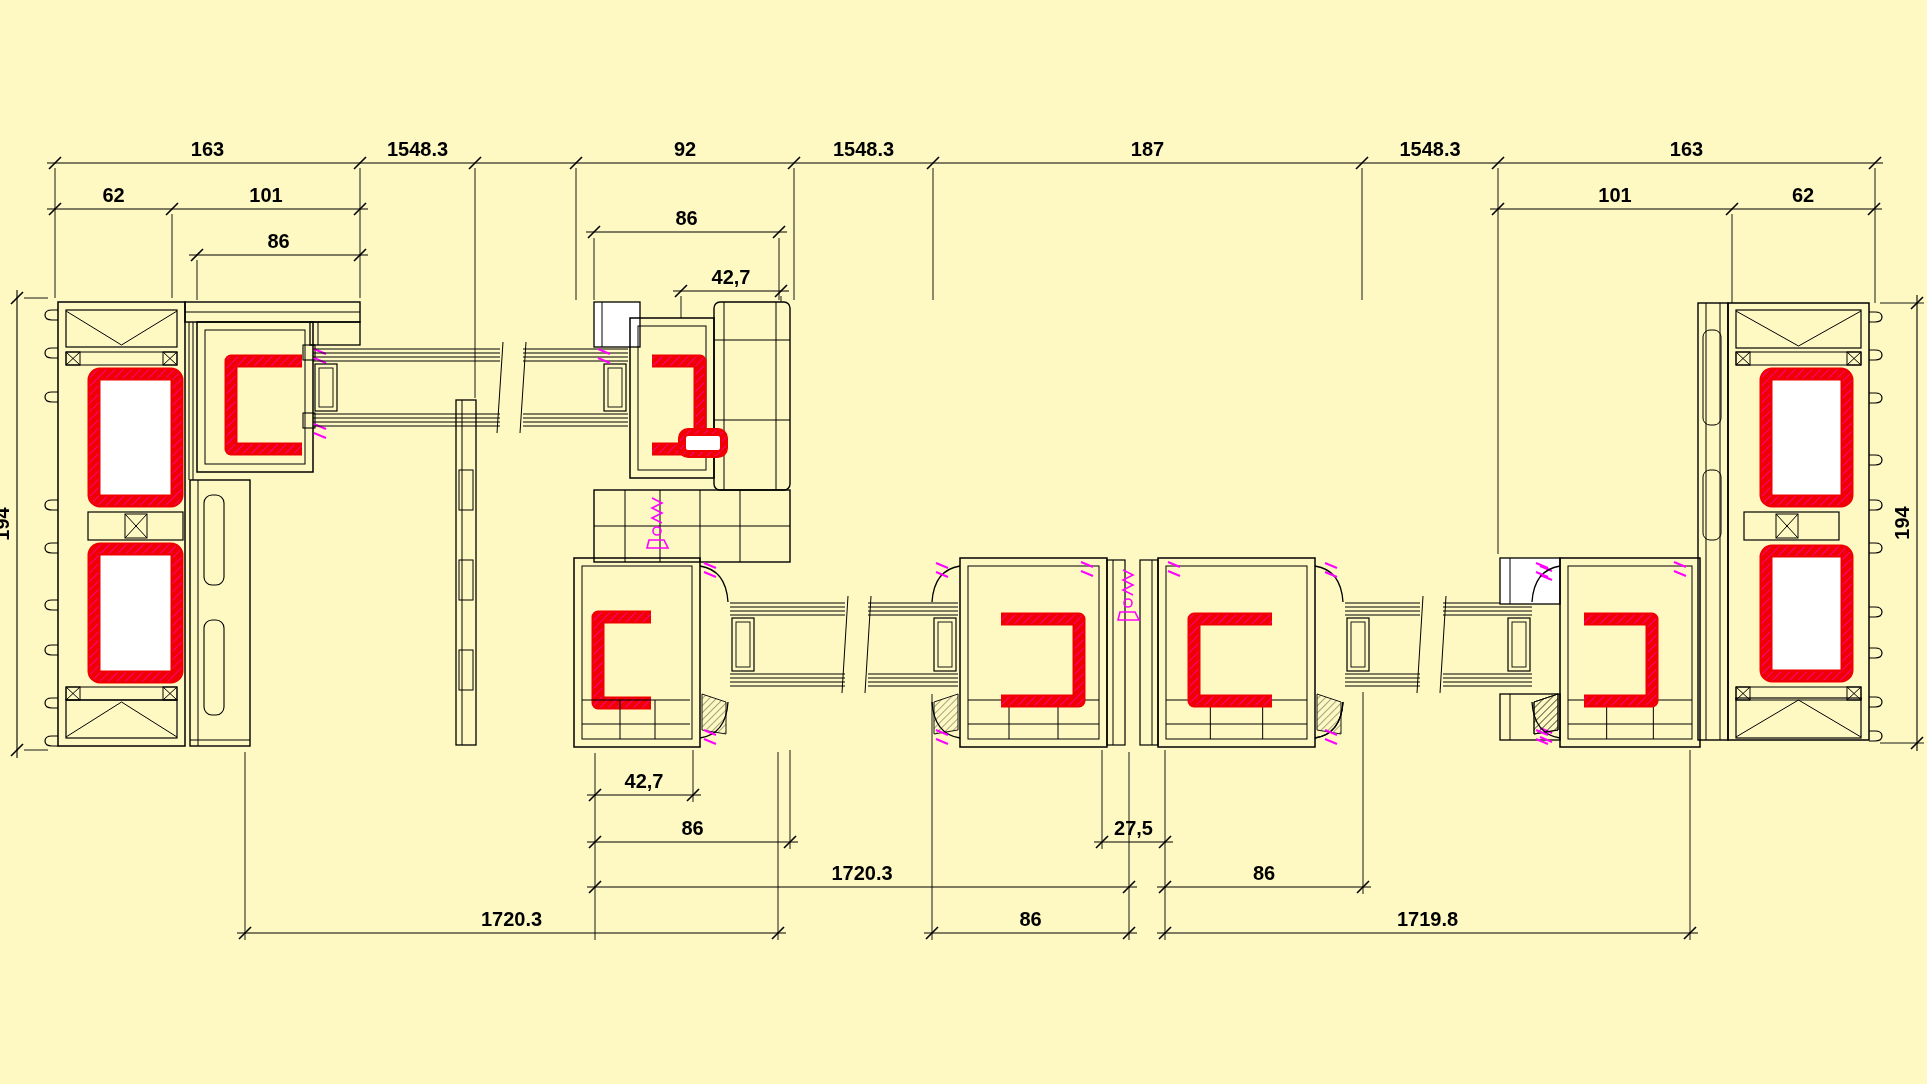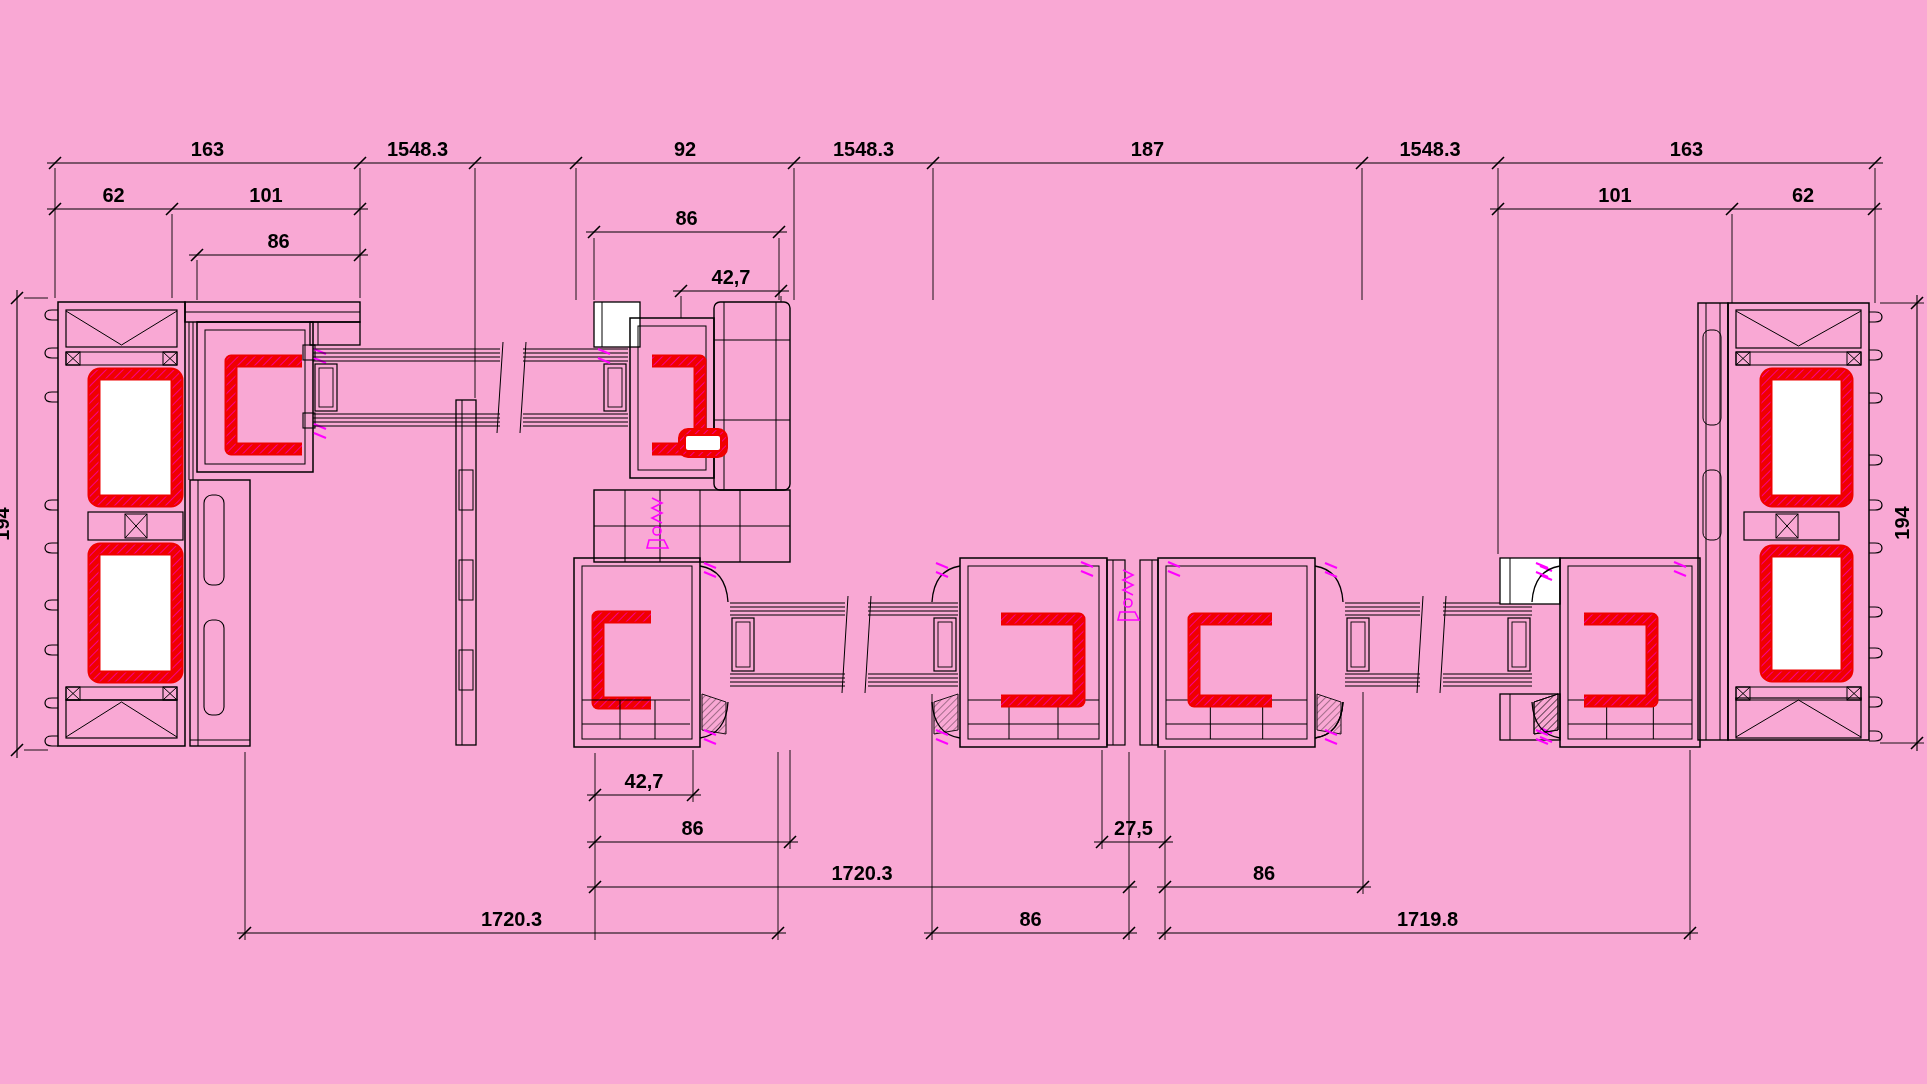--- a/index.html
+++ b/index.html
@@ -1,16 +1,16 @@
 <!DOCTYPE html>
 <html><head>
 <meta charset="utf-8">
 <style>
   html,body{margin:0;padding:0;background:#fff;}
-  .stage{position:relative;width:1927px;height:1084px;background:#f9a8d4;overflow:hidden;
+  .stage{position:relative;width:1927px;height:1084px;background:#fef9c3;overflow:hidden;
          font-family:"Liberation Sans", sans-serif;}
   svg{position:absolute;left:0;top:0;}
   svg text{font-family:"Liberation Sans", sans-serif;font-weight:bold;font-size:20px;fill:#000;}
 </style>
 </head>
 <body>
 
 <div class="stage">
 <svg id="cad" width="1927" height="1084" viewBox="0 0 1927 1084">
   <defs>

